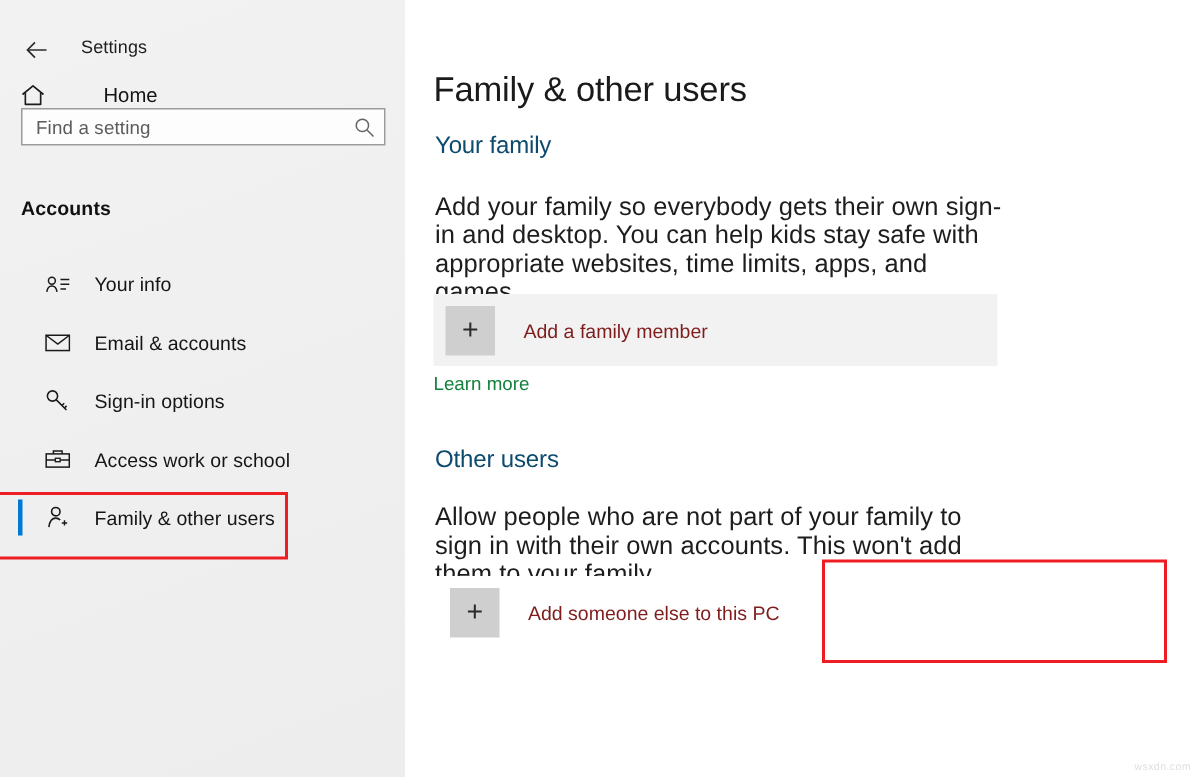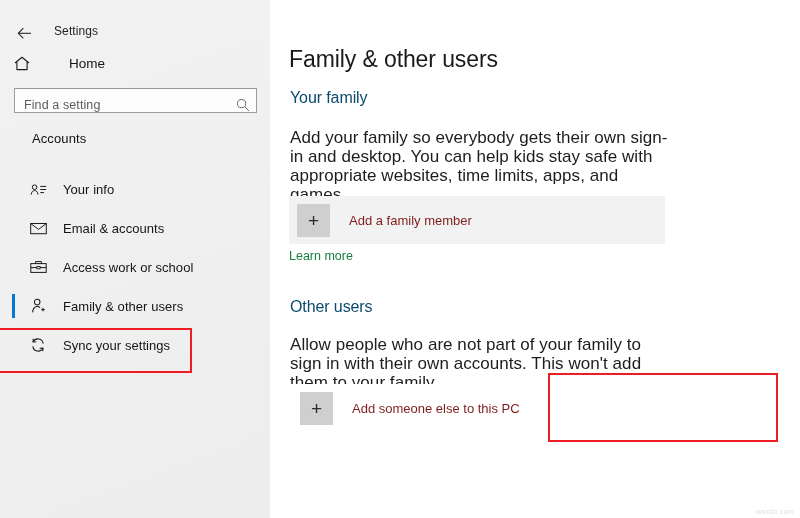--- a/index.html
+++ b/index.html
@@ -98,50 +98,50 @@
   }
   .home-row .lbl {
     margin-left: 15px;
     font-size: 13.5px;
     color: #141414;
   }
 
   .search-box {
     position: absolute;
     left: 14px;
-    top: 88px;
+    top: 72px;
     width: 243px;
     height: 25px;
     background: #fdfdfd;
     border: 1px solid #9b9b9b;
     box-sizing: border-box;
     display: flex;
-    align-items: flex-end;
+    align-items: center;
   }
   .search-box .txt {
     flex: 1;
     padding-left: 9px;
     font-size: 12.5px;
     color: #5c5c5c;
     letter-spacing: .1px;
   }
   .search-box .mag {
     width: 26px;
     display: flex;
     align-items: center;
     justify-content: center;
     color: #646464;
   }
 
   .section-label {
     position: absolute;
-    left: 32px;
+    left: 14px;
     top: 131px;
     font-size: 13px;
-    font-weight: normal;
+    font-weight: bold;
     color: #111111;
     letter-spacing: .1px;
   }
 
   .navlist {
     position: absolute;
     left: 0;
     top: 173px;
     width: 270px;
     margin-left: 12px;
@@ -368,20 +368,31 @@
 
         <span class="ico">
           <svg width="17" height="13" viewBox="0 0 17 13" aria-hidden="true">
             <rect x="0.7" y="1.5" width="15.6" height="10.2" fill="none" stroke="currentColor" stroke-width="1"></rect>
             <path d="M0.7 1.5 L8.5 7.4 L16.3 1.5" fill="none" stroke="currentColor" stroke-width="1"></path>
           </svg>
         </span>
         <span class="lbl">Email &amp; accounts</span>
       </div>
 
+      <div class="nav-item">
+
+        <span class="ico">
+          <svg width="16" height="16" viewBox="0 0 16 16" aria-hidden="true">
+            <circle cx="5" cy="5" r="3.4" fill="none" stroke="currentColor" stroke-width="1.05"></circle>
+            <path d="M7.4 7.4 L14.3 14.3" fill="none" stroke="currentColor" stroke-width="1.05"></path>
+            <path d="M11.3 11.3 L12.8 9.8 M13 13 L14.4 11.6" fill="none" stroke="currentColor" stroke-width="1.05"></path>
+          </svg>
+        </span>
+        <span class="lbl">Sign-in options</span>
+      </div>
 
       <div class="nav-item">
 
         <span class="ico">
           <svg width="17" height="14" viewBox="0 0 17 14" aria-hidden="true">
             <path d="M5.6 3.6 L5.6 1.6 L11.4 1.6 L11.4 3.6" fill="none" stroke="currentColor" stroke-width="1"></path>
             <rect x="0.8" y="3.6" width="15.4" height="8.8" fill="none" stroke="currentColor" stroke-width="1"></rect>
             <path d="M0.8 7.6 L16.2 7.6" fill="none" stroke="currentColor" stroke-width="1"></path>
             <rect x="6.9" y="6.5" width="3.2" height="2.3" fill="#f0f0f0" stroke="currentColor" stroke-width="0.9"></rect>
           </svg>
@@ -394,32 +405,20 @@
         <span class="ico">
           <svg width="16" height="16" viewBox="0 0 16 16" aria-hidden="true">
             <circle cx="7.2" cy="4.1" r="2.8" fill="none" stroke="currentColor" stroke-width="1.05"></circle>
             <path d="M2.6 14.4 C3.1 10 5 8.4 7.2 8.4 C8.3 8.4 9.3 8.8 10.1 9.7" fill="none" stroke="currentColor" stroke-width="1.05"></path>
             <path d="M11.2 11.6 L14.8 11.6 M13 9.8 L13 13.4" fill="none" stroke="currentColor" stroke-width="1"></path>
           </svg>
         </span>
         <span class="lbl">Family &amp; other users</span>
       </div>
 
-      <div class="nav-item">
-
-        <span class="ico">
-          <svg width="16" height="16" viewBox="0 0 16 16" aria-hidden="true">
-            <path d="M13.2 6.6 A5.4 5.4 0 0 0 3.1 4.7" fill="none" stroke="currentColor" stroke-width="1.05"></path>
-            <path d="M2.8 9.4 A5.4 5.4 0 0 0 12.9 11.3" fill="none" stroke="currentColor" stroke-width="1.05"></path>
-            <path d="M3.2 1.7 L3.0 5.0 L6.3 4.7" fill="none" stroke="currentColor" stroke-width="1.05" stroke-linejoin="round"></path>
-            <path d="M12.8 14.3 L13.0 11.0 L9.7 11.3" fill="none" stroke="currentColor" stroke-width="1.05" stroke-linejoin="round"></path>
-          </svg>
-        </span>
-        <span class="lbl">Sync your settings</span>
-      </div>
 
     </div>
 
     <div class="annot sidebar-highlight"></div>
   </div>
 
   <div class="content">
 
     <div class="page-title">Family &amp; other users</div>
 

